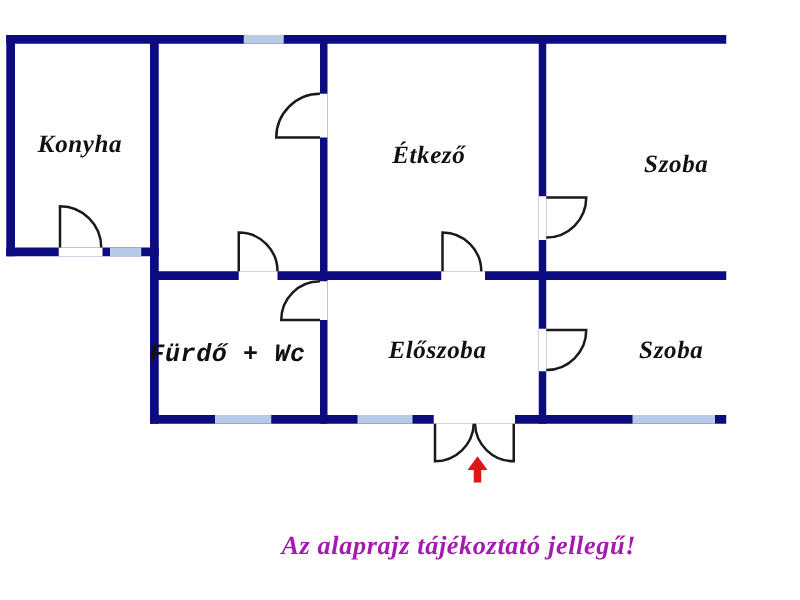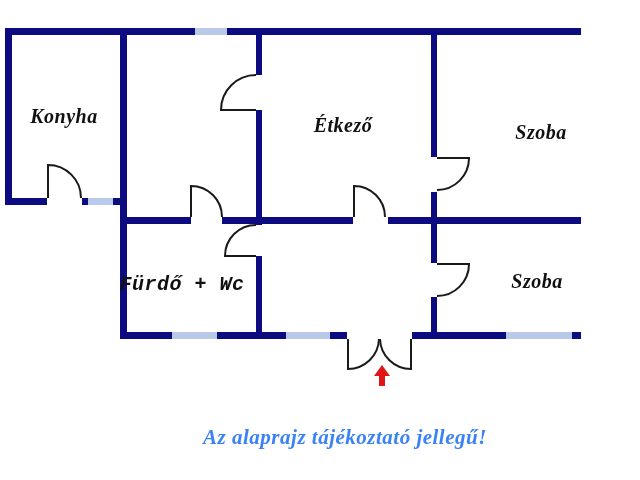--- a/index.html
+++ b/index.html
@@ -20,23 +20,24 @@
     color:#111111;
     white-space:nowrap;
     letter-spacing:.5px;
   }
   .caption{
     position:absolute;
     transform:translate(-50%,-50%);
     font-style:italic;
     font-weight:bold;
     font-size:21px;
-    color:#3b82f6;
+    color:#a21caf;
     white-space:nowrap;
     letter-spacing:.5px;
+    margin-left:22px;
   }
 </style>
 </head>
 <body>
 
 <div class="stage">
 
   <svg width="640" height="480" viewBox="0 0 640 480">
 
     <g fill="#0c0c80">
@@ -86,17 +87,18 @@
     <g fill="#e01616">
       <polygon points="382,365 390,376 374,376"></polygon>
       <rect x="379" y="376" width="6" height="10"></rect>
     </g>
   </svg>
 
   <div class="room-label" style="left:64px;  top:116px;">Konyha</div>
   <div class="room-label" style="left:343px; top:125px;">Étkező</div>
   <div class="room-label" style="left:541px; top:132px;">Szoba</div>
   <div class="room-label" style="left:182px; top:284px;font-family:Liberation Mono, monospace;">Fürdő + Wc</div>
+  <div class="room-label" style="left:350px; top:281px;">Előszoba</div>
   <div class="room-label" style="left:537px; top:281px;">Szoba</div>
 
   <div class="caption" style="left:345px; top:437px;">Az alaprajz tájékoztató jellegű!</div>
 
 </div>
 
 </body></html>

